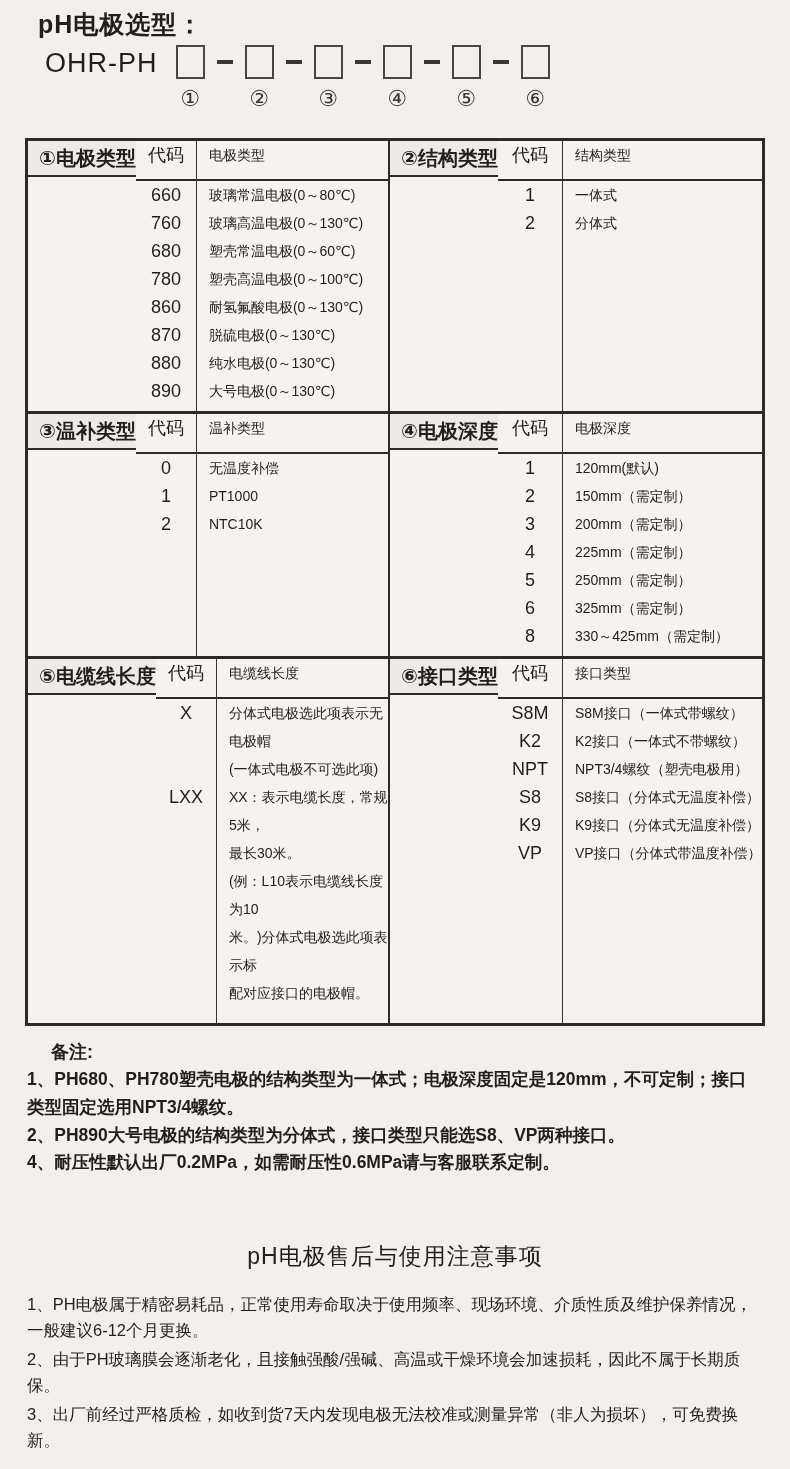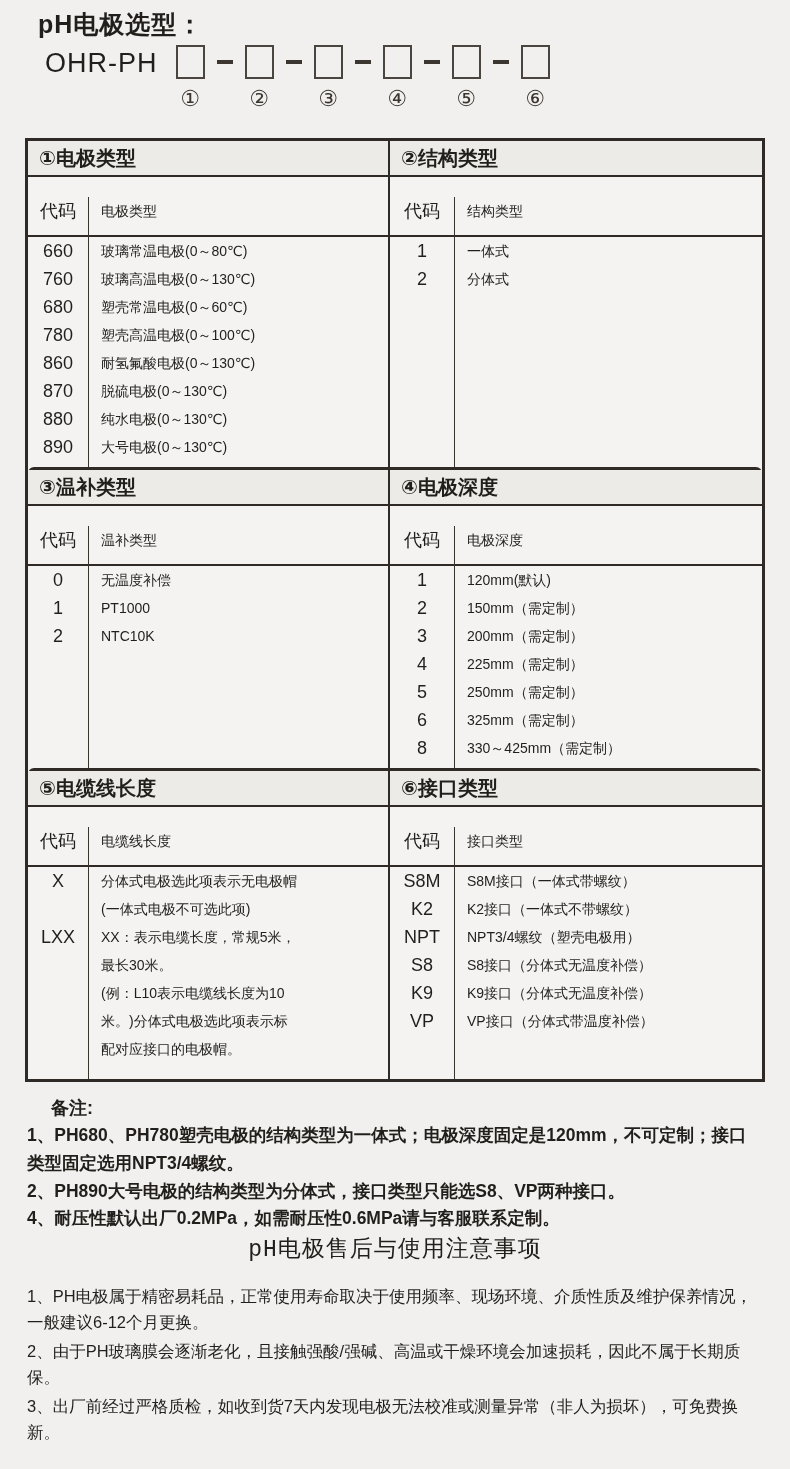--- a/index.html
+++ b/index.html
@@ -59,22 +59,22 @@
   .sel-table{
     width:740px;
     margin:28px auto 0 auto;
     border:3px solid var(--line);
     background:var(--body-bg);
   }
   .band{
     display:grid;
     grid-template-columns:362px 1fr;
   }
-  .band + .band{border-top:3px solid var(--line);border-radius:6px;}
-  .half{display:flex;flex-direction:column;gap:20px;}
+  .band + .band{border-top:3px solid var(--line);}
+  .half{display:flex;flex-direction:row;}
   .half.left{border-right:2px solid var(--line);}
   .sec-title{
     background:var(--titlerow-bg);
     border-bottom:2px solid var(--line);
     font-size:20px;
     font-weight:700;
     line-height:34px;
     height:36px;
     padding-left:11px;
   }
@@ -115,25 +115,25 @@
   .notes{
     width:736px;
     margin:12px auto 0 auto;
     font-weight:700;
     font-size:17.5px;
     line-height:1.58;
   }
   .notes .notes-title{font-size:18px;margin-left:24px;}
   
   .aftersale-title{
+    margin-top:64px;
     text-align:center;
     font-size:23px;
     font-weight:400;
     letter-spacing:1px;
-    font-family:Liberation Mono, monospace;
   }
   .aftersale-list{
     width:736px;
     margin:20px auto 0 auto;
     font-size:16.5px;
     line-height:1.55;
   }
   .aftersale-list p{margin-bottom:4px;}
 </style>
 </head>

